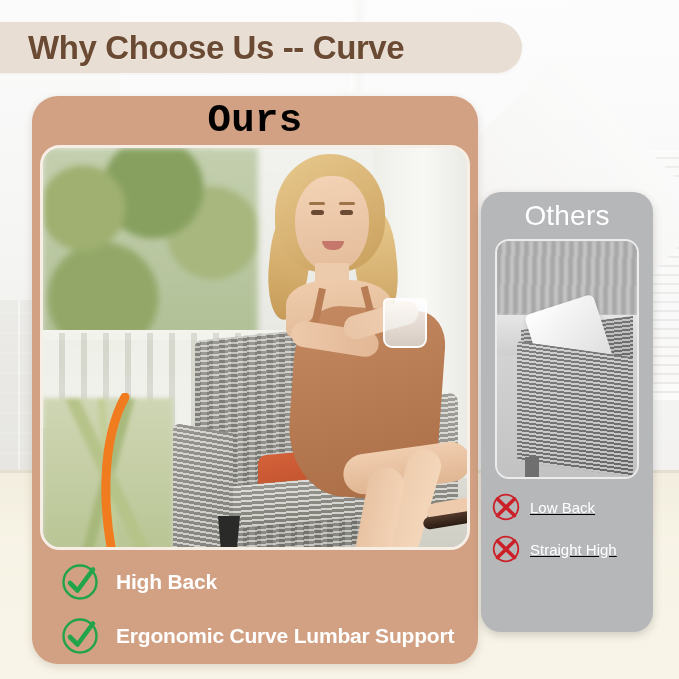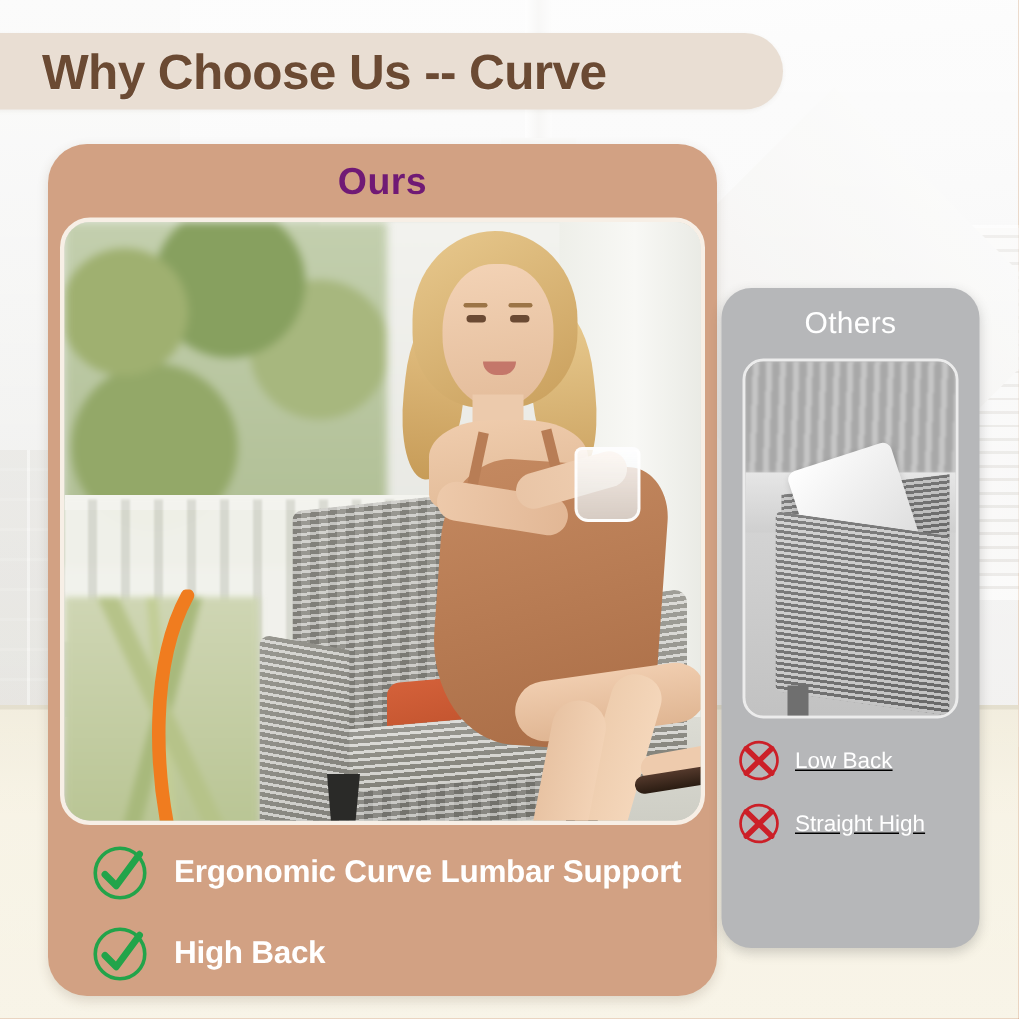--- a/index.html
+++ b/index.html
@@ -90,21 +90,21 @@
   
   #ours-panel {
     position:absolute; left:32px; top:96px;
     width:446px; height:568px;
     background:#d2a183;
     border-radius:26px;
     box-shadow:0 3px 8px rgba(90,60,40,.16);
   }
   #ours-title {
     height:50px; display:flex; align-items:center; justify-content:center;
-    font-size:25px; font-weight:700; color:#701a75; letter-spacing:.3px;
+    font-size:39px; font-weight:700; color:#000000; letter-spacing:.3px;font-family:Liberation Mono, monospace;
   }
   #ours-photo {
     position:absolute; left:8px; top:49px;
     width:430px; height:405px;
     border-radius:20px; overflow:hidden;
     border:3px solid #f7efe6;
     background:#cfd3ca;
   }
 
   
@@ -238,21 +238,21 @@
   
   #others-panel {
     position:absolute; left:481px; top:192px;
     width:172px; height:440px;
     background:#b6b7b9;
     border-radius:20px;
     box-shadow:0 3px 8px rgba(60,60,60,.22);
   }
   #others-title {
     height:48px; display:flex; align-items:center; justify-content:center;
-    font-size:20px; font-weight:400; color:#ffffff; letter-spacing:.2px;
+    font-size:28px; font-weight:400; color:#ffffff; letter-spacing:.2px;
   }
   #others-photo {
     position:absolute; left:14px; top:47px; width:144px; height:240px;
     border-radius:14px; overflow:hidden; border:2px solid #ececec;
     background:#c9c9c9; filter:grayscale(1);
   }
   .op { position:absolute; }
   .op-bg { left:0; top:0; width:100%; height:100%;
     background:linear-gradient(180deg,#b9b9b9 0%,#d6d6d6 38%,#c2c2c2 100%); }
   .op-wall { left:0; top:0; width:144px; height:74px;
@@ -357,31 +357,31 @@
 
   <div id="ours-list">
 
     <div class="benefit">
       <span class="icon-wrap">
         <svg width="40" height="40" viewBox="0 0 40 40" fill="none">
           <circle cx="20" cy="20" r="16.5" stroke="#22a44a" stroke-width="2.4"></circle>
           <path d="M10 21 L17.5 28.5 L33 7.5" stroke="#22a44a" stroke-width="4.6" stroke-linecap="round" stroke-linejoin="round"></path>
         </svg>
       </span>
-      <span class="label">Ergonomic Curve Lumbar Support</span>
+      <span class="label">High Back</span>
     </div>
 
     <div class="benefit">
       <span class="icon-wrap">
         <svg width="40" height="40" viewBox="0 0 40 40" fill="none">
           <circle cx="20" cy="20" r="16.5" stroke="#22a44a" stroke-width="2.4"></circle>
           <path d="M10 21 L17.5 28.5 L33 7.5" stroke="#22a44a" stroke-width="4.6" stroke-linecap="round" stroke-linejoin="round"></path>
         </svg>
       </span>
-      <span class="label">High Back</span>
+      <span class="label">Ergonomic Curve Lumbar Support</span>
     </div>
 
   </div>
 </div>
 
 <div id="others-panel">
 
   <div id="others-title">Others</div>
 
   <div id="others-photo">

